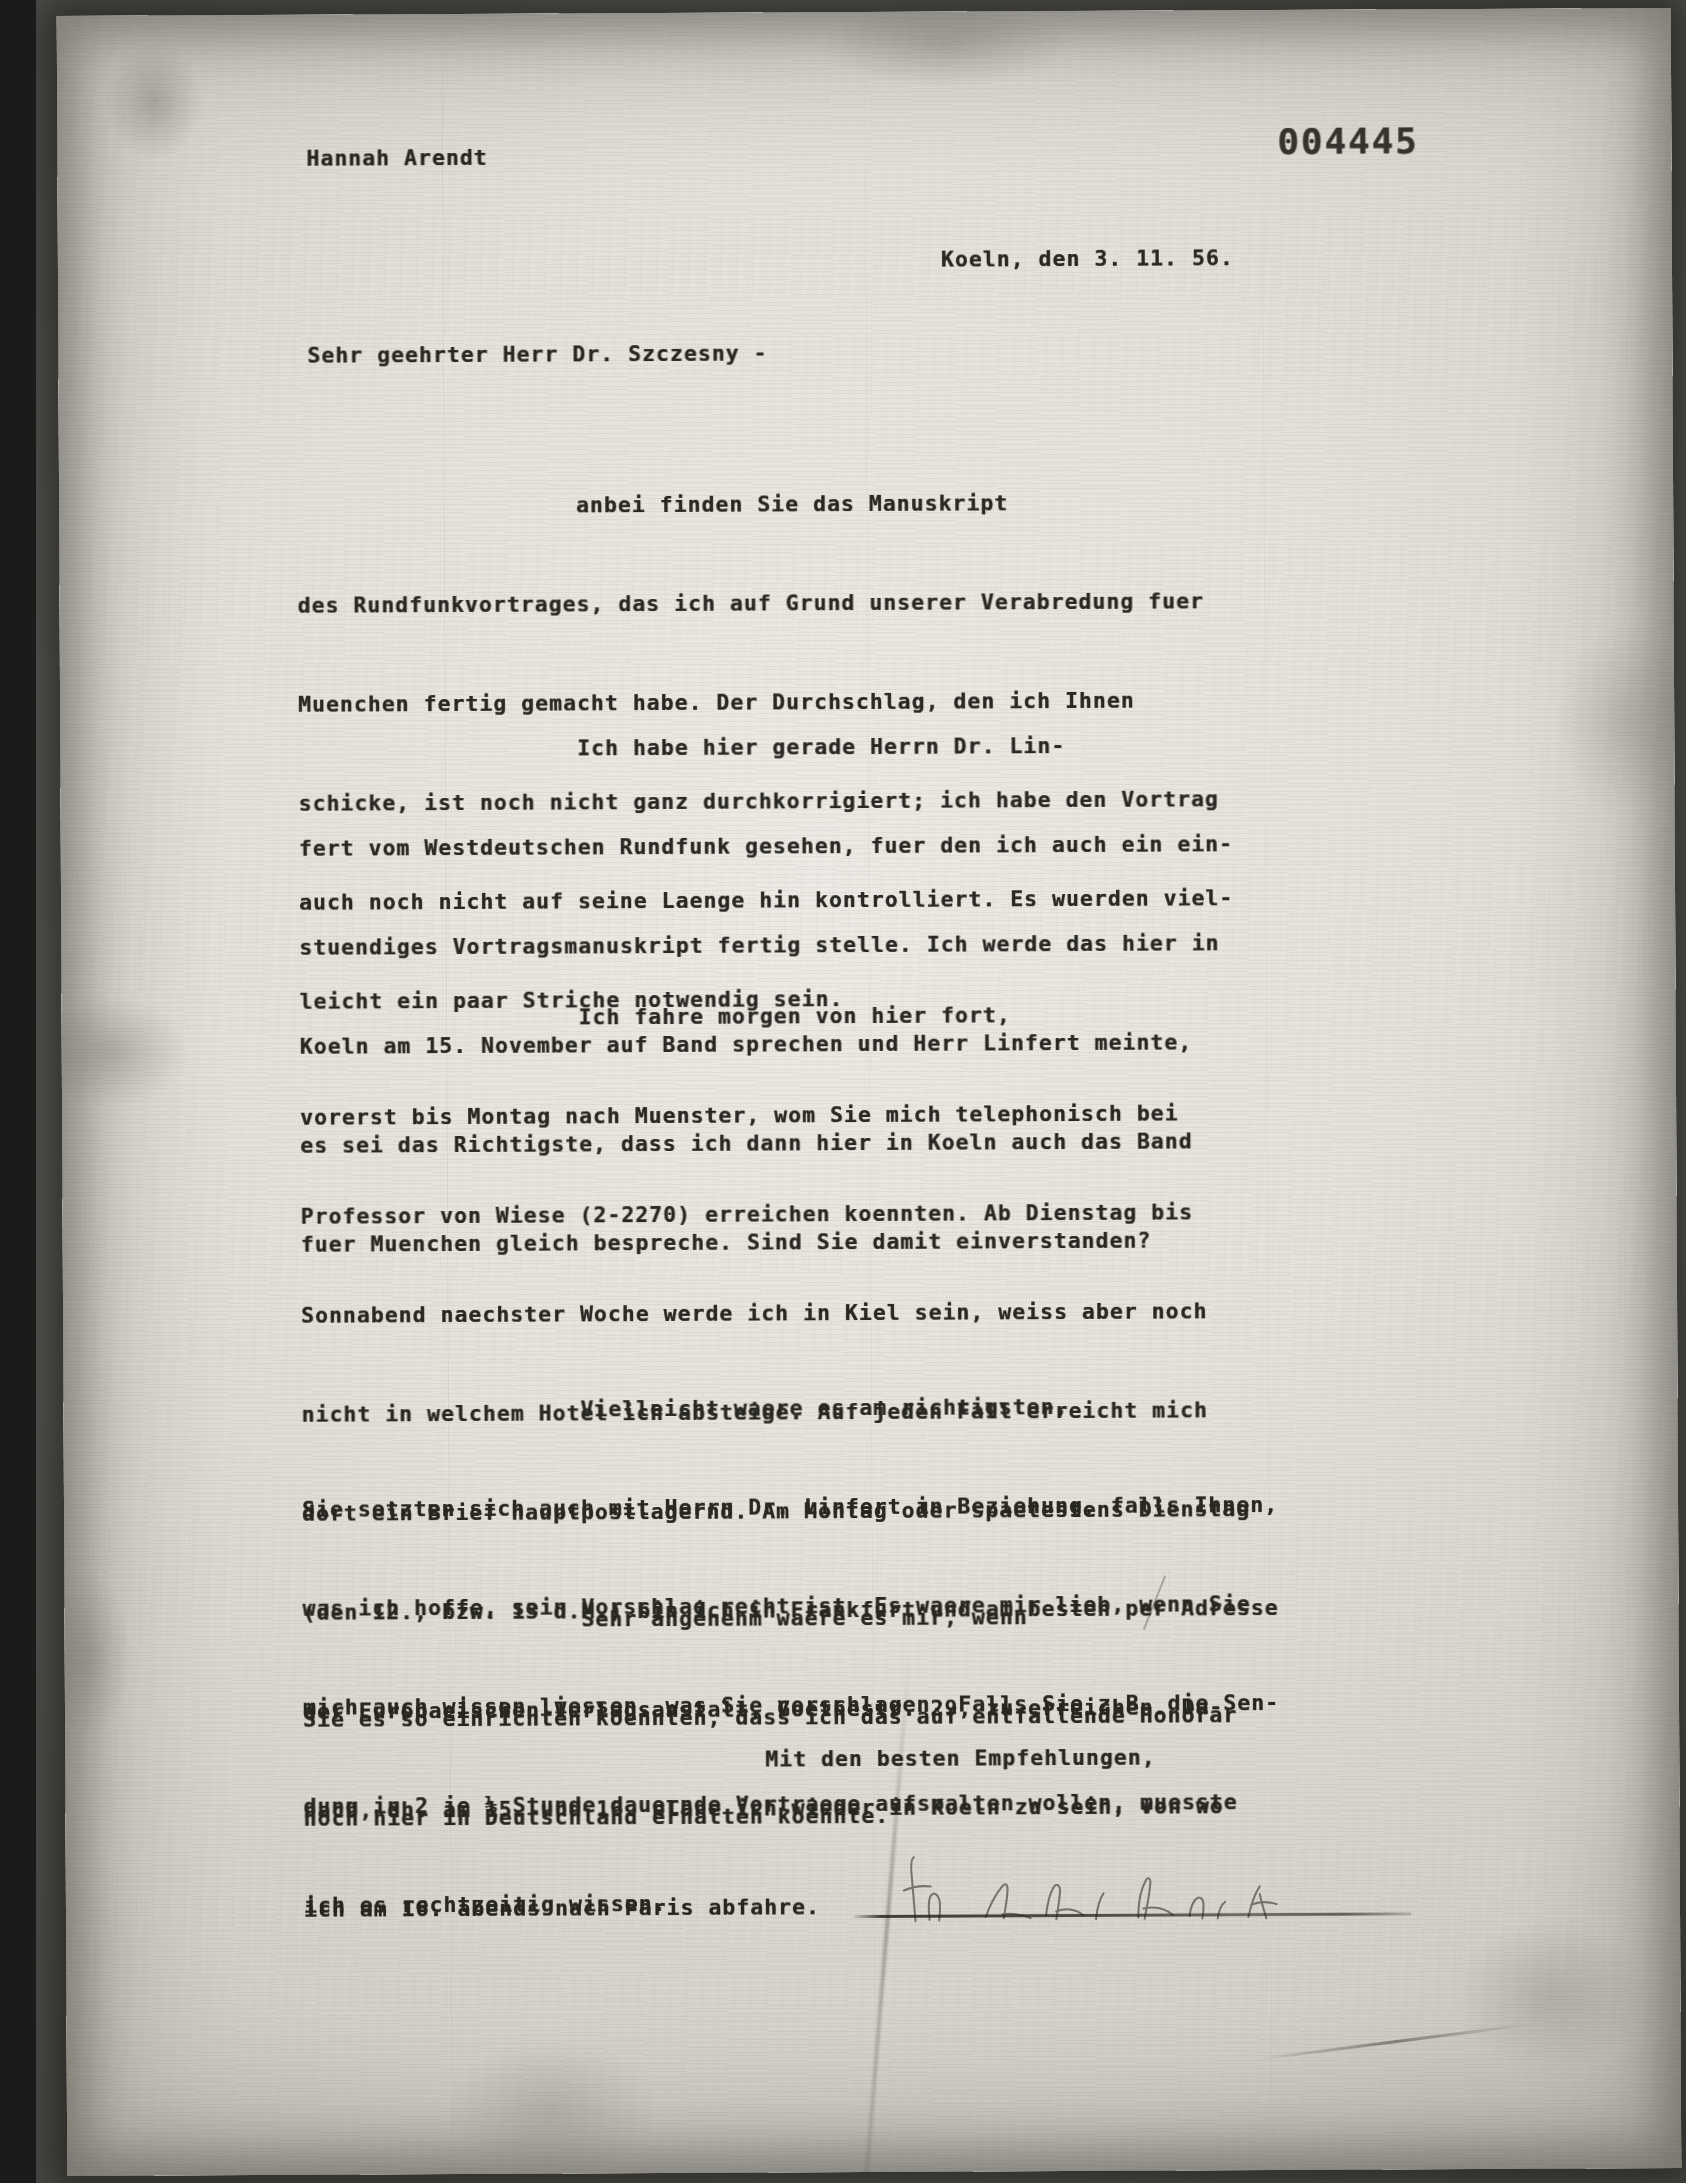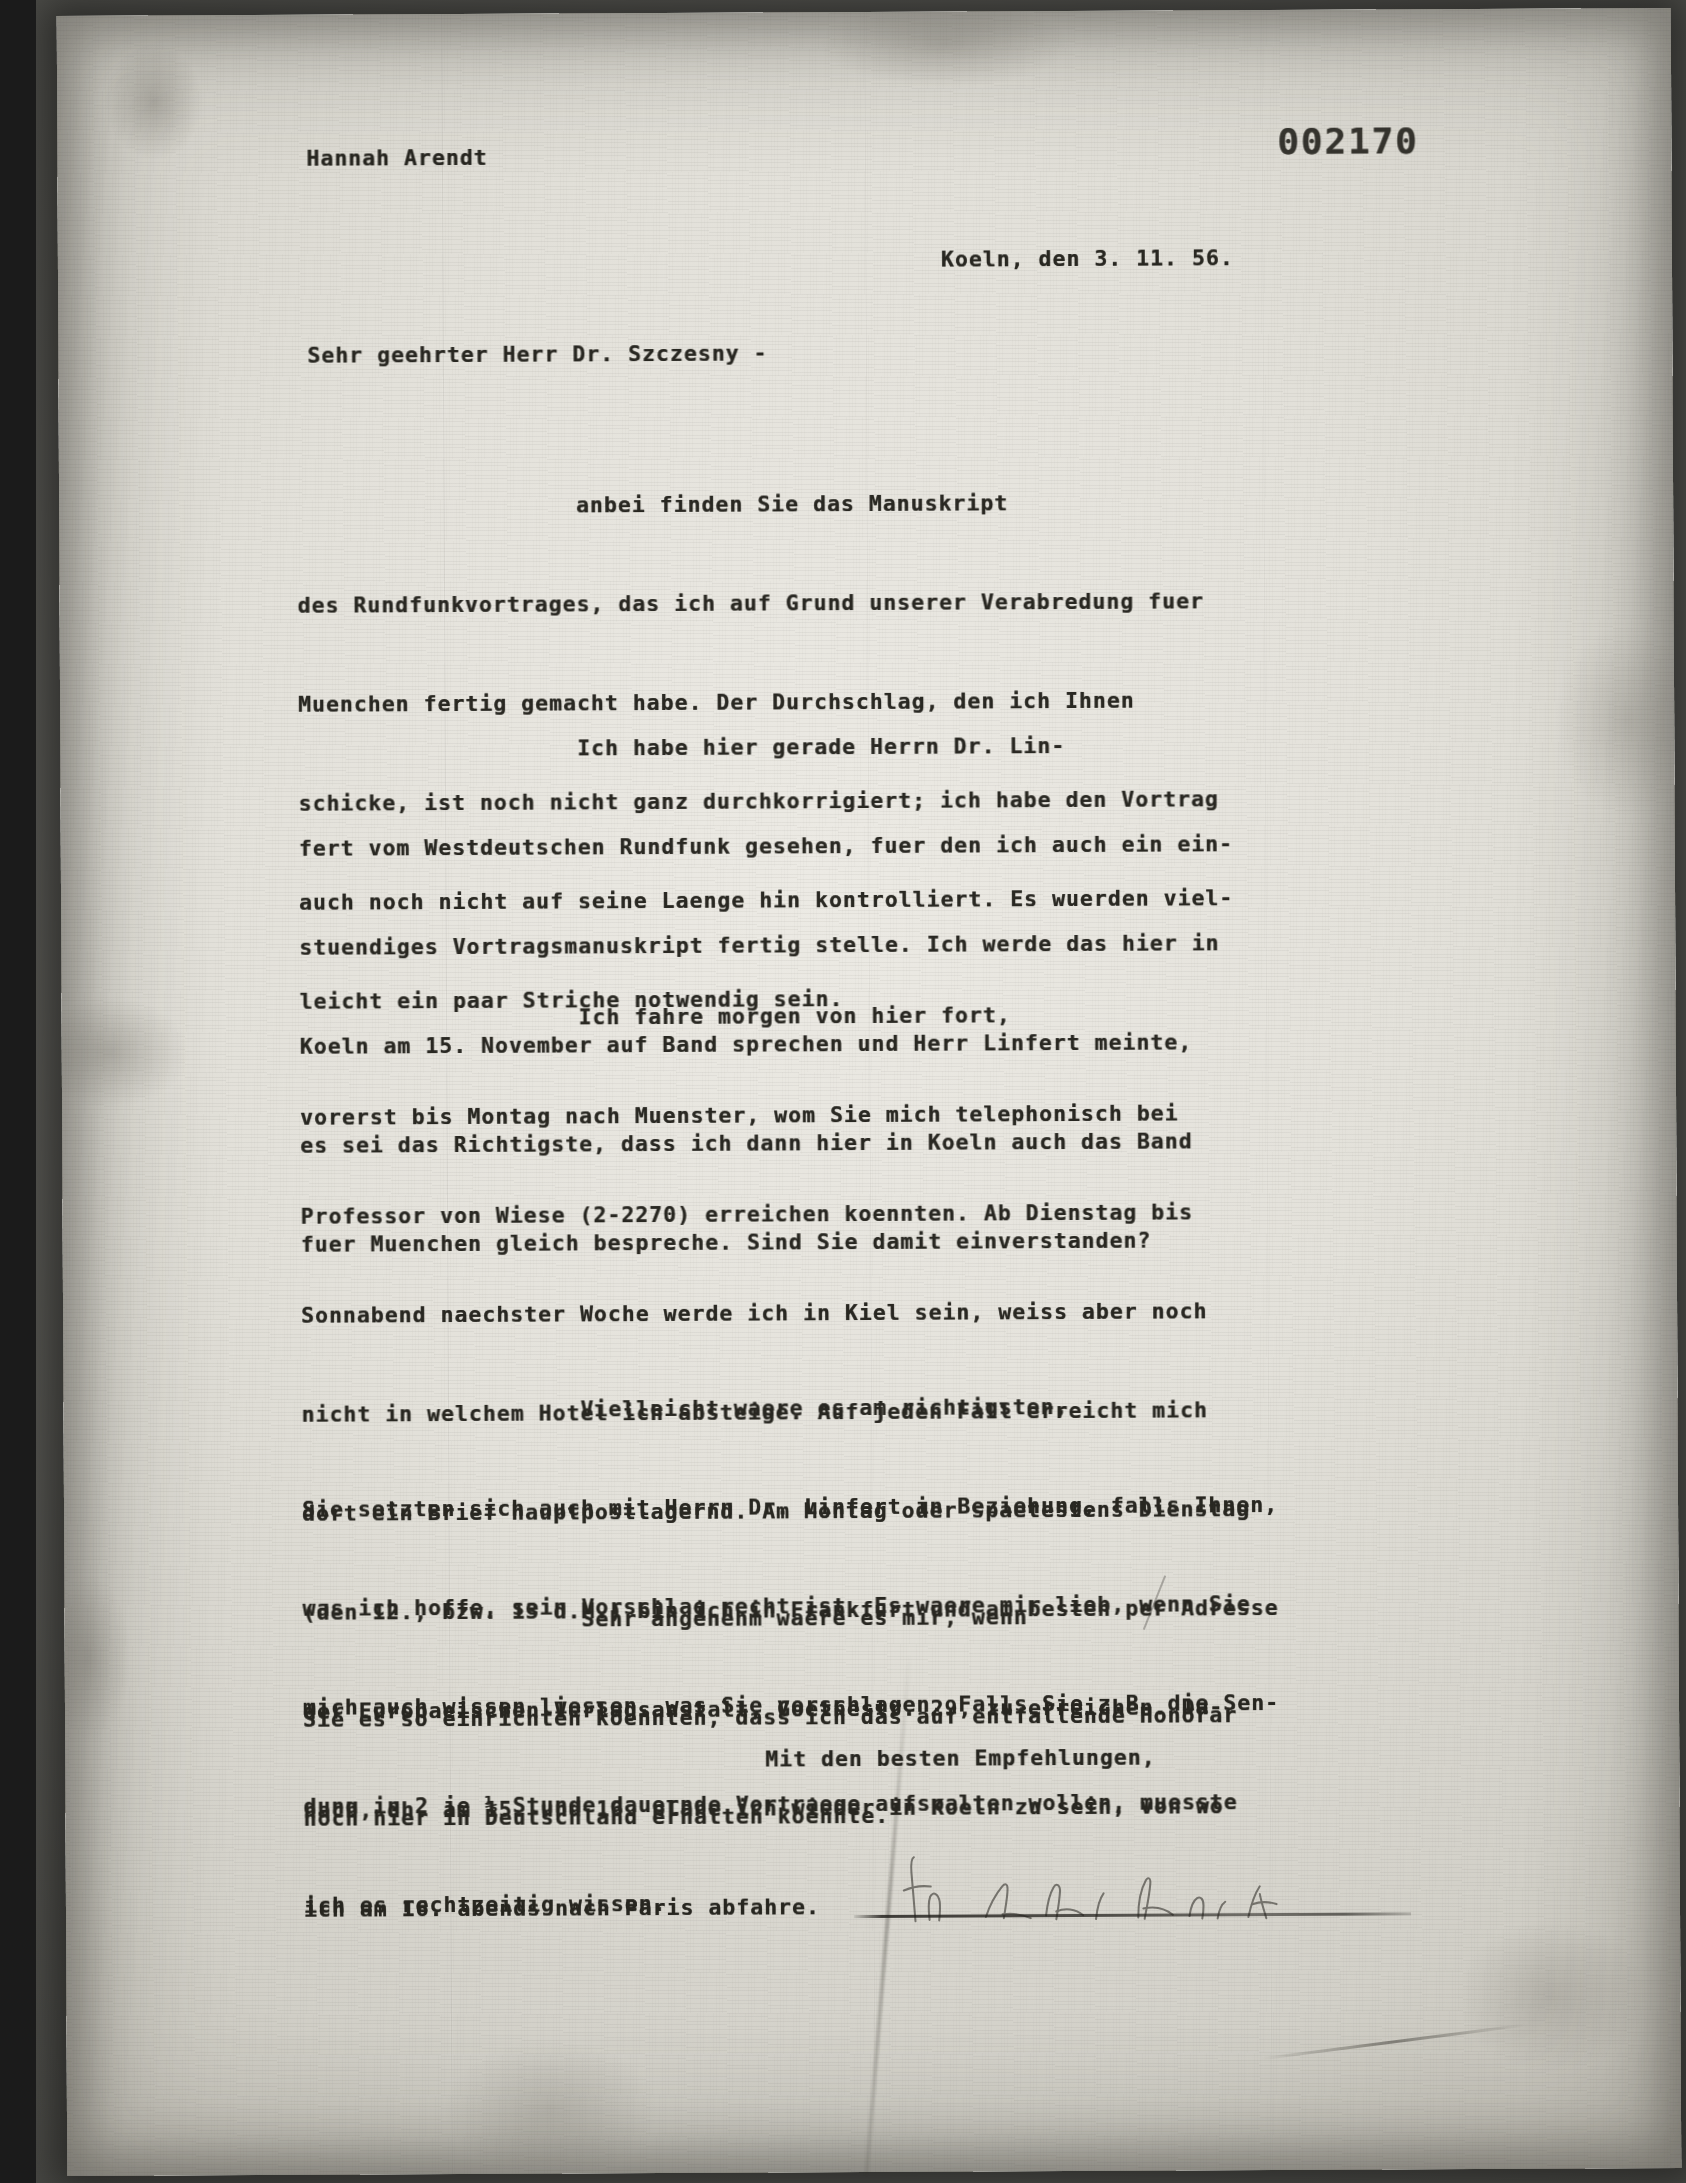--- a/index.html
+++ b/index.html
@@ -204,21 +204,21 @@
     <div class="paper-stains"></div>
 
     <div class="crease" style="left:384px;"></div>
     <div class="crease" style="left:807px; opacity:0.35;"></div>
     <div class="crease" style="left:1204px; opacity:0.30;"></div>
 
     <div class="typed">
 
       <div class="blk sender">Hannah Arendt</div>
 
-      <div class="blk archive-no">002170</div>
+      <div class="blk archive-no">004445</div>
 
       <div class="blk place-date">Koeln, den 3. 11. 56.</div>
 
       <div class="blk salutation">Sehr geehrter Herr Dr. Szczesny -</div>
 
       <div class="blk para p1">
         <span class="line">                    anbei finden Sie das Manuskript</span>
         <span class="line">des Rundfunkvortrages, das ich auf Grund unserer Verabredung fuer</span>
         <span class="line">Muenchen fertig gemacht habe. Der Durchschlag, den ich Ihnen</span>
         <span class="line">schicke, ist noch nicht ganz durchkorrigiert; ich habe den Vortrag</span>

